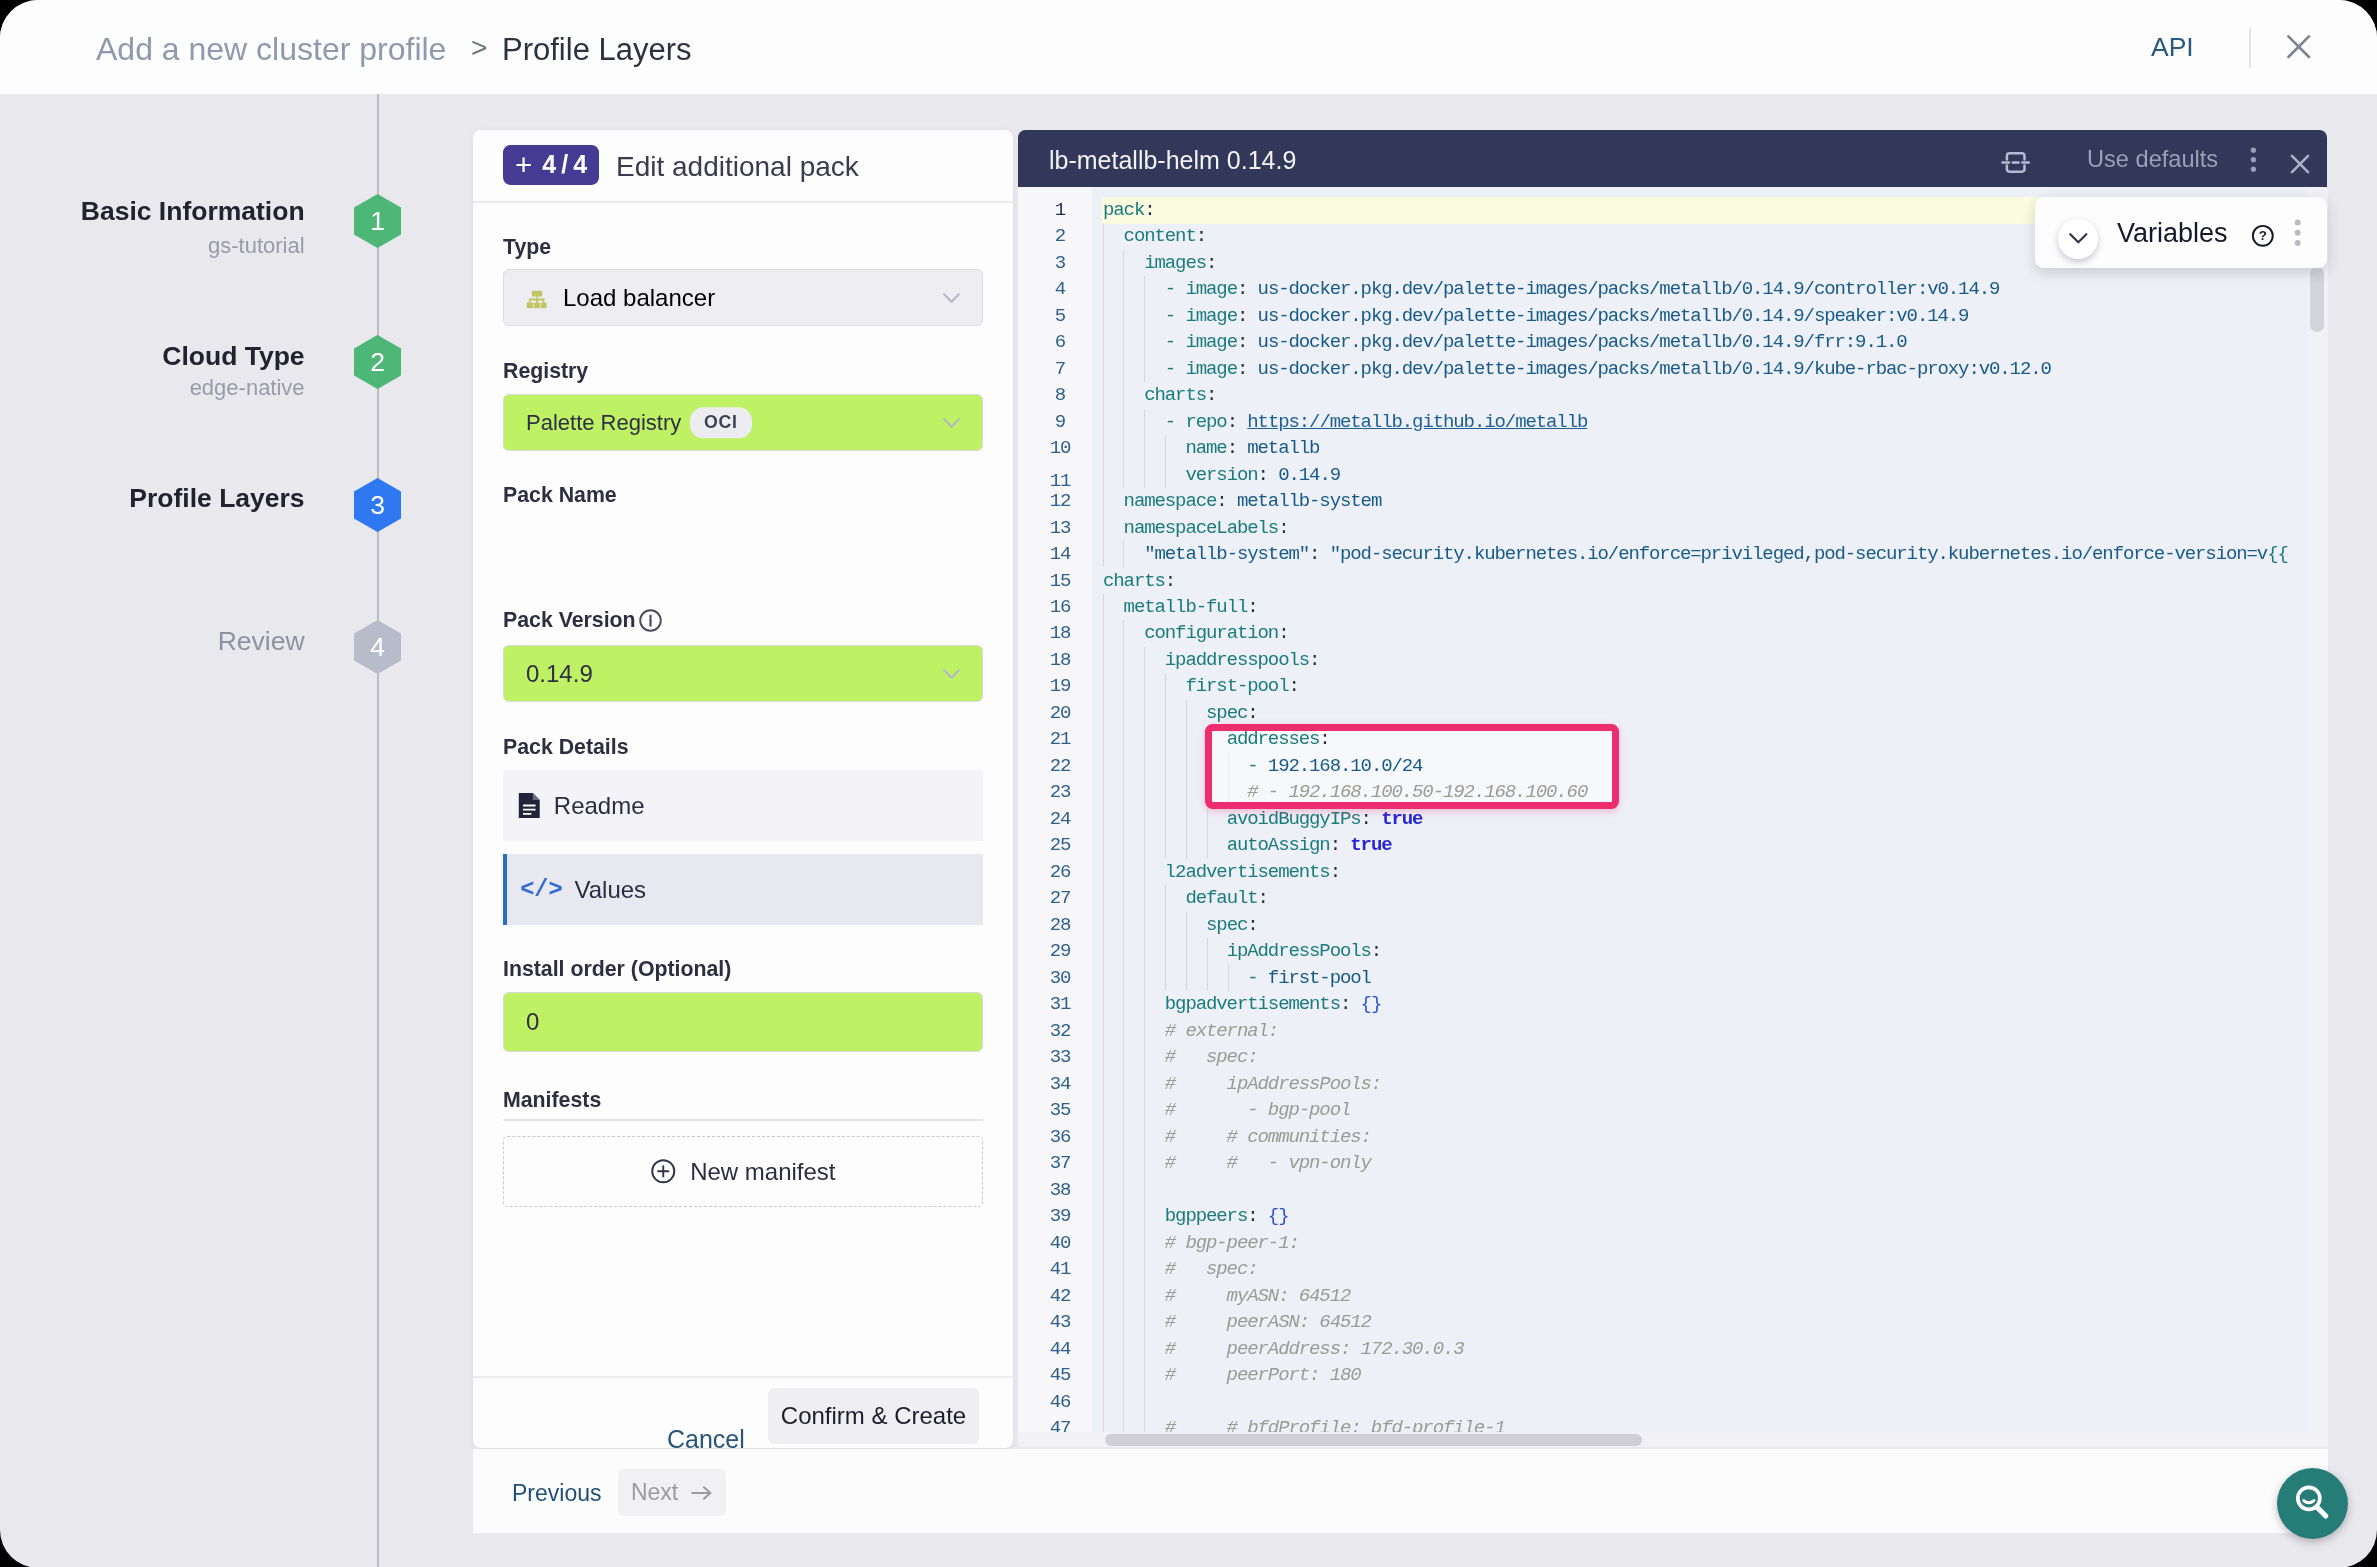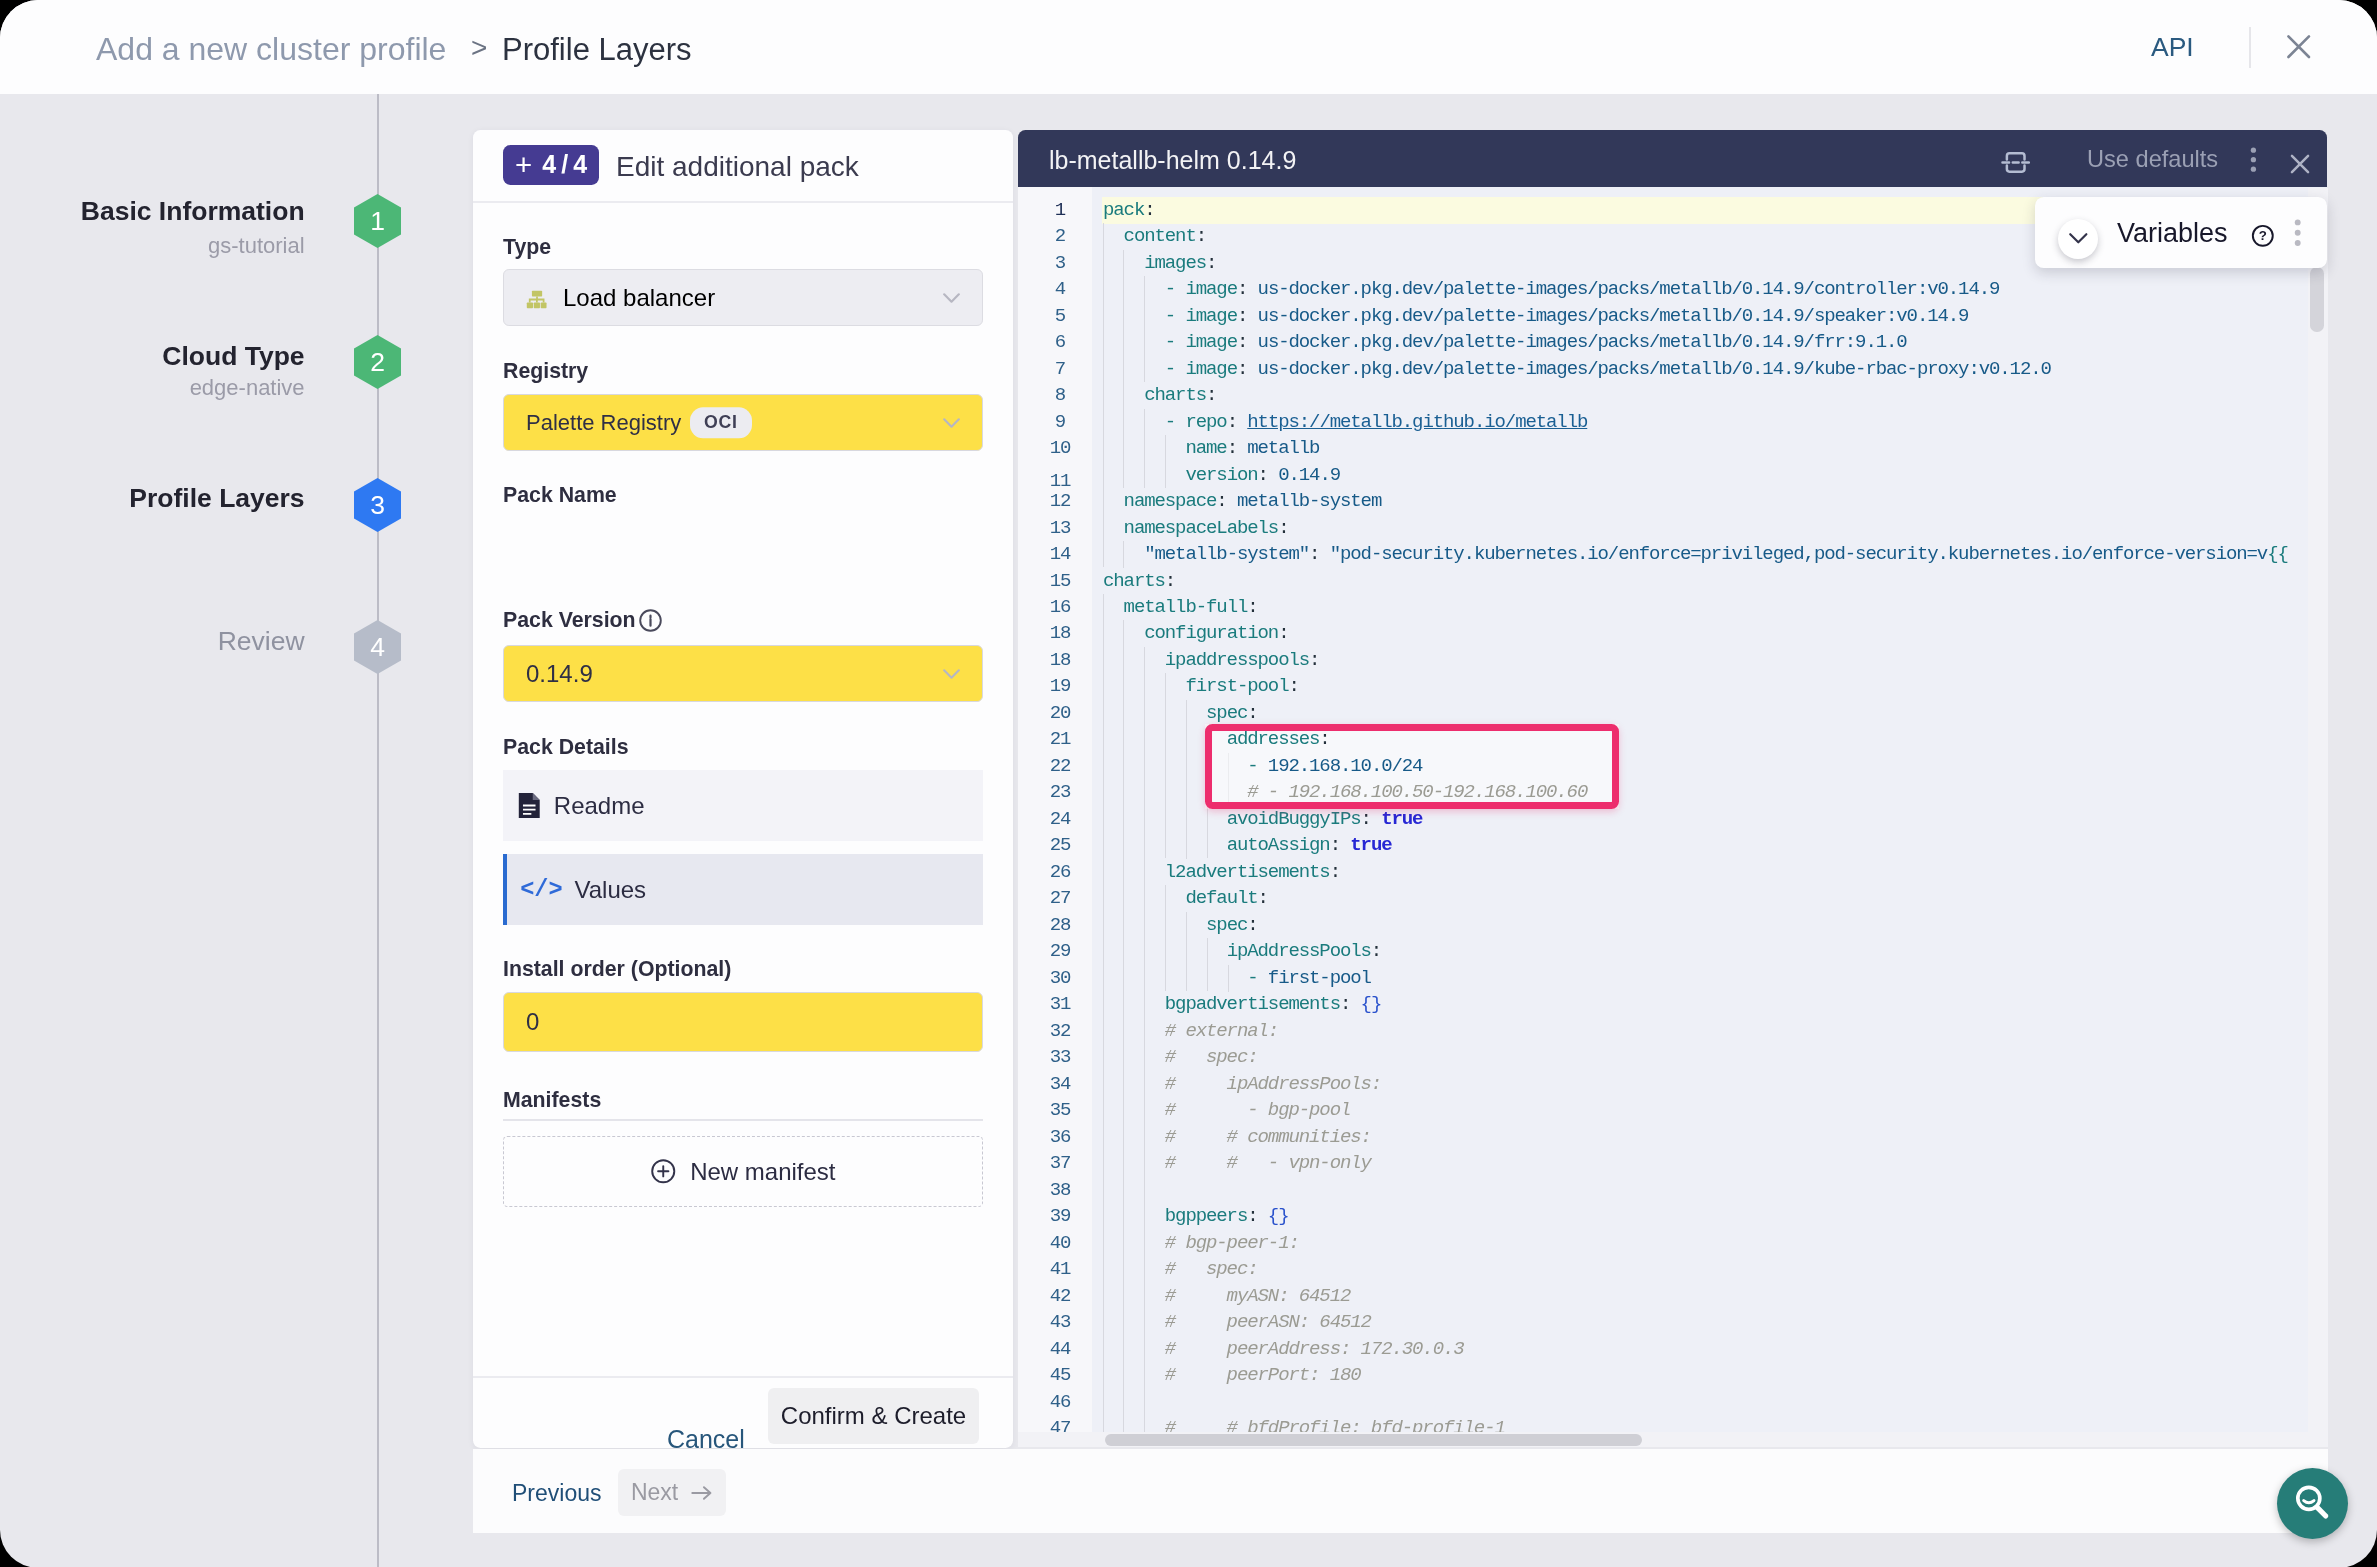--- a/index.html
+++ b/index.html
@@ -15,21 +15,21 @@
 .vline { position:absolute; left:377px; top:94px; width:2.2px; height:1474px; background:#bcbcc6; }
 .hex { position:absolute; width:47px; height:54px; clip-path:polygon(50% 0%,100% 25%,100% 75%,50% 100%,0% 75%,0% 25%); display:flex; align-items:center; justify-content:center; color:#fff; font-size:26.5px; font-weight:500; }
 .st { position:absolute; width:309px; text-align:right; font-size:26.5px; font-weight:700; color:#23232f; }
 .ss { position:absolute; width:309px; text-align:right; font-size:22px; color:#9b9ba8; }
 
 .card { position:absolute; left:473px; top:130px; width:540px; height:1318px; background:#fdfdfe; border-radius:7.4px; box-shadow:0 1.5px 5.9px rgba(40,40,60,.06); }
 .badge { position:absolute; left:30px; top:14.7px; width:96px; height:40px; background:#453b92; border-radius:7.4px; color:#fff; display:flex; align-items:center; justify-content:center; font-size:25px; font-weight:600; }
 .cardtitle { position:absolute; left:143px; top:20.6px; font-size:28px; color:#3b3b4f; font-weight:500; }
 .carddiv { position:absolute; left:0; top:71px; width:540px; height:1.5px; background:#ebebf0; }
 .lbl { position:absolute; left:30px; font-size:21.3px; font-weight:600; color:#2e2e40; }
-.inp { position:absolute; left:30px; width:480px; height:57px; background:#fde047; border:1.5px solid #d8d8df; border-radius:5.9px; }
+.inp { position:absolute; left:30px; width:480px; height:57px; background:#bef264; border:1.5px solid #d8d8df; border-radius:5.9px; }
 .inp .txt { position:absolute; left:22px; top:50%; transform:translateY(-50%); font-size:24px; color:#2f2f45; }
 .chev { position:absolute; right:20.6px; top:50%; transform:translateY(-50%); }
 .pill { position:absolute; left:186px; top:50%; transform:translateY(-50%); background:#ececf1; border-radius:13.2px; padding:5.2px 14px; font-size:17.7px; font-weight:600; color:#3f3f55; letter-spacing:0.7px; }
 .rowbtn { position:absolute; left:30px; width:480px; height:71px; background:#f3f3f8; display:flex; align-items:center; }
 .ftr { position:absolute; left:473px; top:1449px; width:1855px; height:84px; background:#fcfcfd; }
 
 .ed { position:absolute; left:1018px; top:130px; width:1309px; height:1317px; background:#f7f7fa; border-radius:7.4px 7.4px 0 0; overflow:hidden; }
 .edhead { position:absolute; left:0; top:0; width:1309px; height:57px; background:#323859; border-radius:7.4px 7.4px 0 0; }
 .edtitle { position:absolute; left:31px; top:15.5px; font-size:25px; color:#f2f2f4; font-weight:500; }
 .edbody { position:absolute; left:74px; top:57px; width:1236px; height:1259px; background:#eef0f7; }

